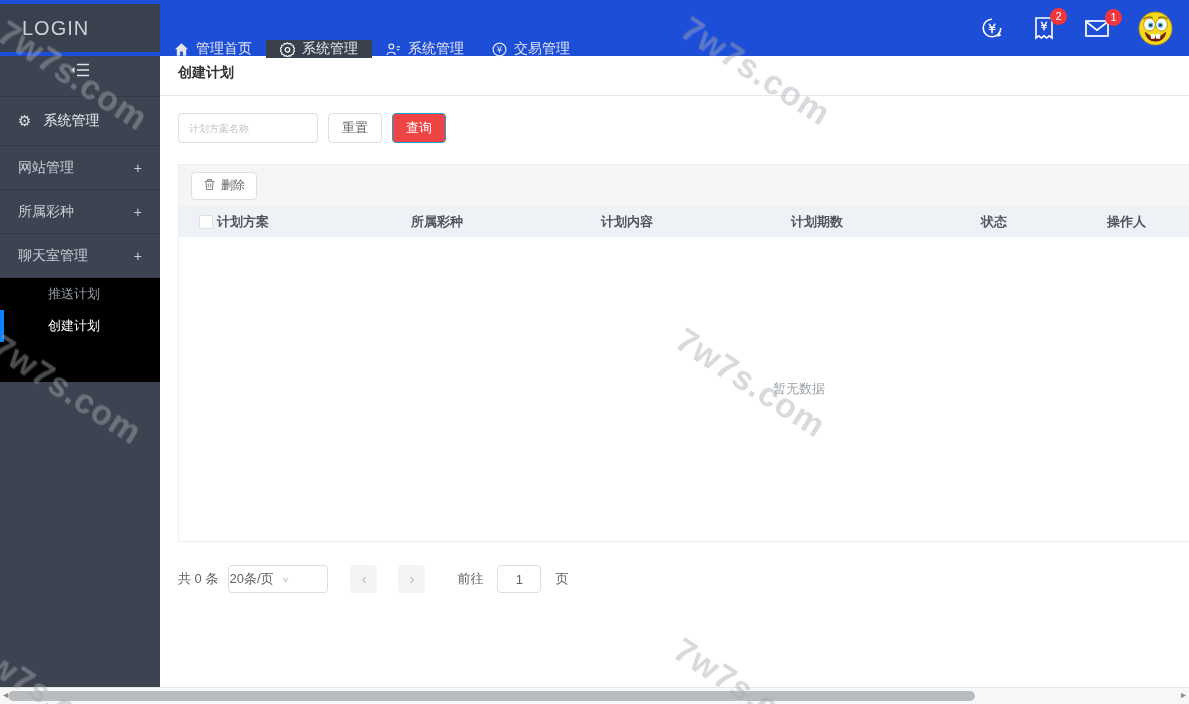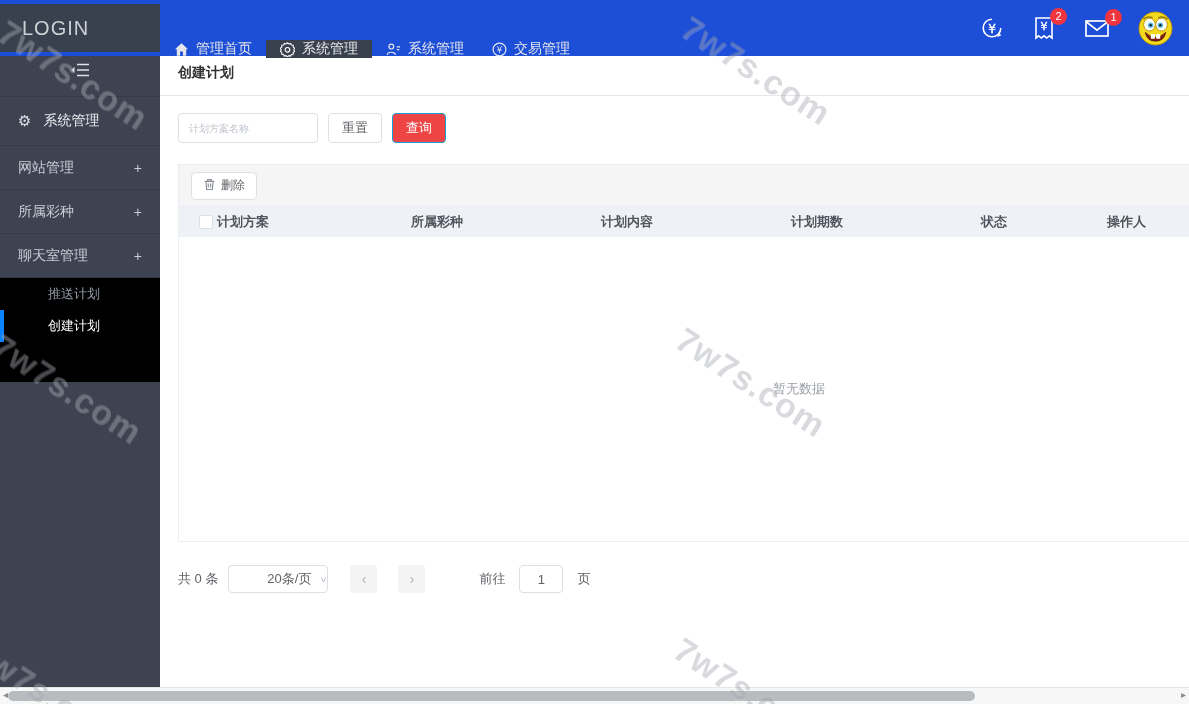--- a/index.html
+++ b/index.html
@@ -72,28 +72,28 @@
     background:#fff; cursor:pointer; }
   .th1{width:194px;} .th2{width:190px;} .th3{width:190px;} .th4{width:190px;}
   .th5{width:126px;} .th6{width:140px;}
   .empty-area { height:304px; display:flex; align-items:center; justify-content:center;
     color:#9aa0a8; font-size:13px; }
 
   .pagination { display:flex; align-items:center; margin:23px 0 0 18px; font-size:13px;
     color:#606266; gap:8px; }
   .pg-total { margin-right:2px; }
   .pg-size { width:100px; height:28px; border:1px solid #dcdfe6; border-radius:4px;
-    display:flex; align-items:center; justify-content:flex-end; gap:8px; color:#606266;
+    display:flex; align-items:center; justify-content:flex-start; gap:8px; color:#606266;
     cursor:pointer; background:#fff; }
   .pg-size .chev { color:#c0c4cc; font-size:11px; transform:scaleY(.7); }
   .pg-btn { width:27px; height:28px; background:#f4f4f5; border-radius:4px; border:none;
     color:#aab0b8; font-size:14px; display:flex; align-items:center; justify-content:center;
     cursor:pointer; margin-left:14px; }
   .pg-btn.next { margin-left:13px; }
-  .pg-goto { margin-left:46px;text-align:right; }
+  .pg-goto { margin-left:24px;text-align:right; }
   .pg-input { width:44px; height:28px; border:1px solid #dcdfe6; border-radius:4px;
     text-align:center; font-size:13px; color:#606266; outline:none; margin:0 6px 0 6px;
     font-family:"Liberation Sans","DejaVu Sans",sans-serif; }
 
   
   .hscroll { position:absolute; left:0; bottom:0; width:100%; height:17px;
     background:#f7f7f7; border-top:1px solid #e5e5e5; z-index:6; }
   .hscroll .thumb { position:absolute; left:8px; top:3px; width:967px; height:10px;
     background:#b9bcbf; border-radius:5px; cursor:pointer; }
   .hscroll .arrow { position:absolute; top:1px; font-size:10px; color:#8c8c8c; cursor:pointer; }

